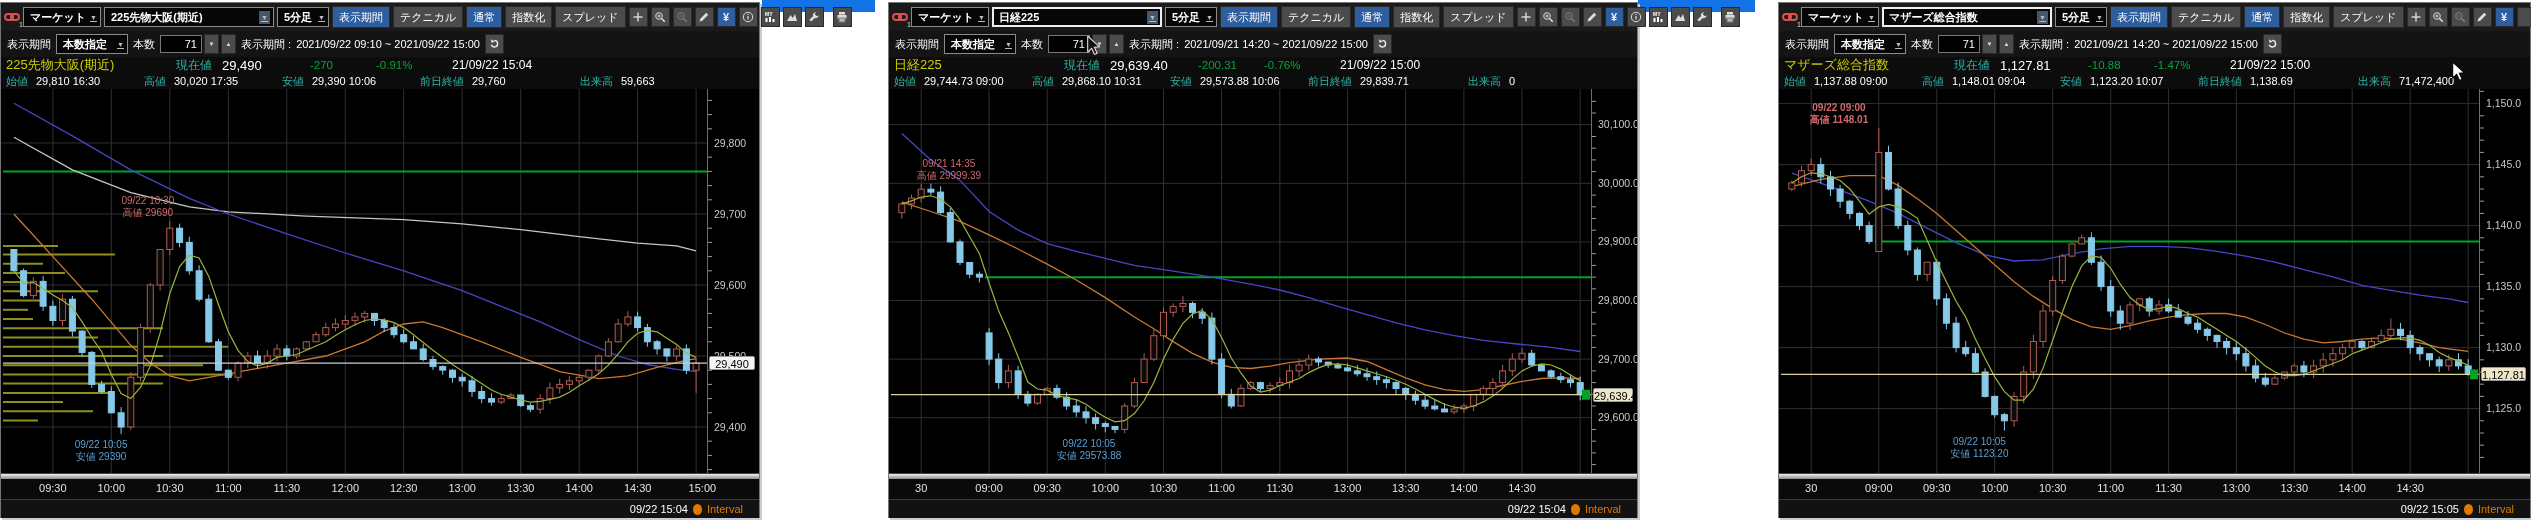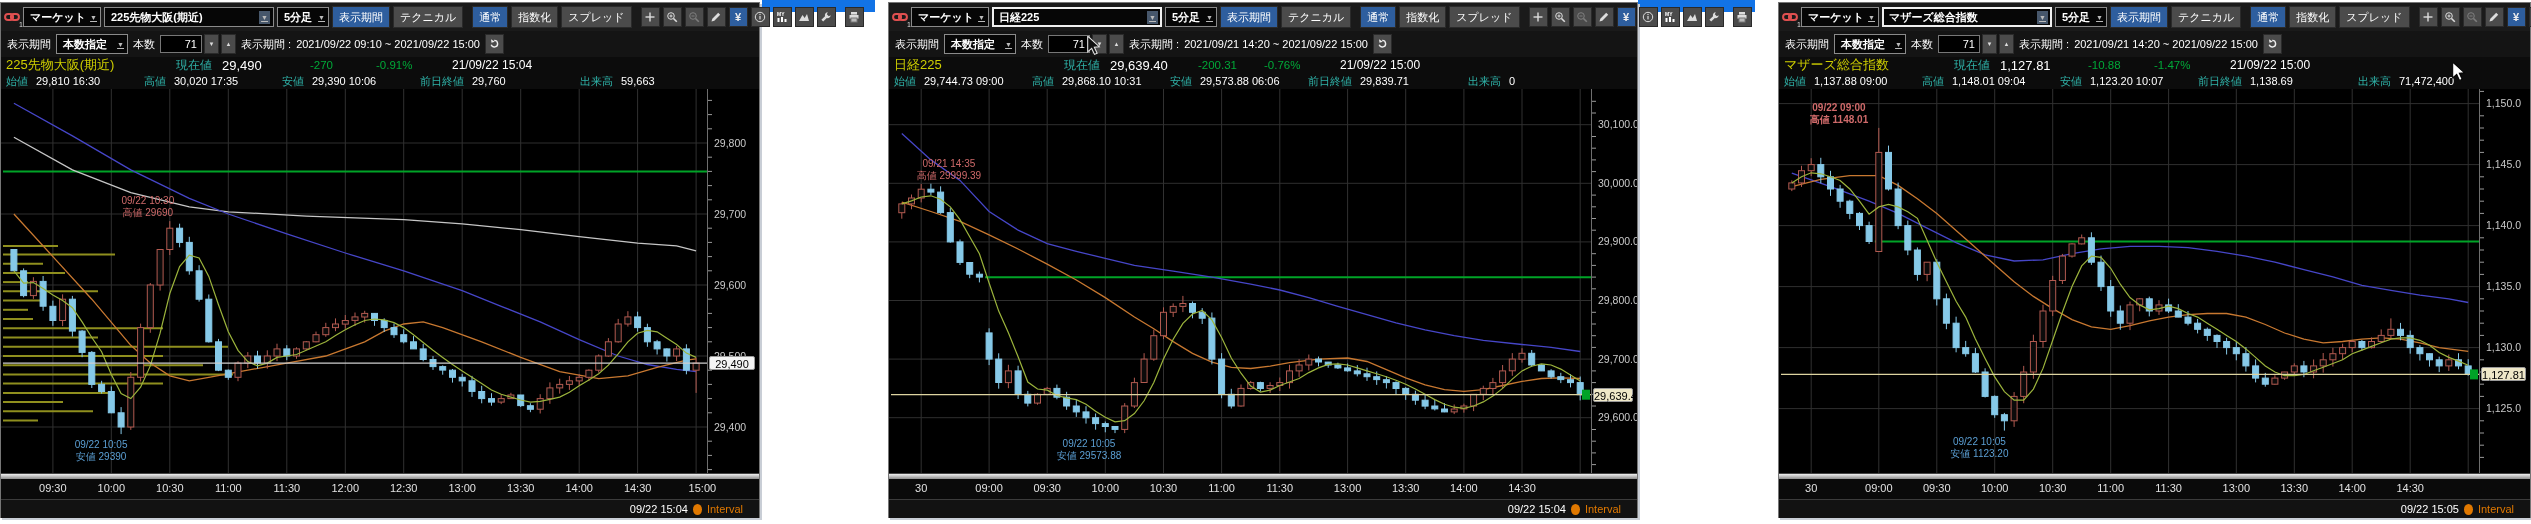--- a/index.html
+++ b/index.html
@@ -14,21 +14,21 @@
   .r1{height:28px;background:#1a1a1a;padding:0 3px;gap:3px}
   .combo{display:inline-flex;align-items:center;justify-content:space-between;background:#060606;
          border:1px solid #8a8a8a;height:20px;padding:0 3px 0 6px;font-size:11px;color:#fff;box-sizing:border-box;flex:none}
   .c-market{width:78px}.c-symbol{width:170px}.c-tf{width:52px}.c-mode{width:72px}
   .c-symbol.focus{border:2px solid #f0f0f0;padding:0 2px 0 5px}
   .arr{font-size:7px;color:#bbb;margin-left:4px}
   .c-symbol .arr{background:#47576b;padding:3px 2px;margin-left:2px}
   .tbtn{height:20px;display:inline-flex;align-items:center;padding:0 6px;background:#4b4b4b;color:#fff;
         font-size:11px;border:1px solid #2a2a2a;flex:none;cursor:default;white-space:nowrap}
   .tbtn.on{background:#2e5e9e}
-  .sep{margin-left:6px}
+  .sep{}
   .ibtn{width:17px;height:18px;background:#4b4b4b;border:1px solid #2a2a2a;display:inline-flex;
         align-items:center;justify-content:center;font-size:11px;font-weight:bold;color:#eee;flex:none}
   .ibtn.on{background:#2e5e9e}
   .ibtn.dim svg{opacity:.35}
   .ibtn.pr{margin-left:6px}
   .link{position:relative;width:16px;height:16px;display:inline-flex;flex:none}
   .lnum{position:absolute;right:-3px;bottom:-3px;font-size:7px;color:#ddd;font-style:normal}
   .r2{height:26px;background:#141414;padding:0 6px;gap:5px;font-size:11px}
   .lab2{color:#fff;white-space:nowrap}
   .numbox{background:#000;border:1px solid #777;width:42px;height:18px;display:inline-flex;align-items:center;
@@ -550,21 +550,21 @@
     <span class="r3-chg">-200.31</span>
     <span class="r3-chg">-0.76%</span>
     <span class="r3-dt">21/09/22 15:00</span>
   </div>
   <div class="row r4">
         <span class="r4lab">始値</span>
         <span class="r4val">29,744.73 09:00</span>
         <span class="r4lab">高値</span>
         <span class="r4val">29,868.10 10:31</span>
         <span class="r4lab">安値</span>
-        <span class="r4val">29,573.88 06:06</span>
+        <span class="r4val">29,573.88 10:06</span>
         <span class="r4lab">前日終値</span>
         <span class="r4val">29,839.71</span>
         <span class="r4lab">出来高</span>
         <span class="r4val">0</span>
       </div>
   <div class="chart">
         <svg width="748" height="384">
           <line x1="0" y1="35.7" x2="702" y2="35.7" stroke="#2f2f2f"></line>
           <line x1="0" y1="94.3" x2="702" y2="94.3" stroke="#2f2f2f"></line>
           <line x1="0" y1="152.9" x2="702" y2="152.9" stroke="#2f2f2f"></line>

